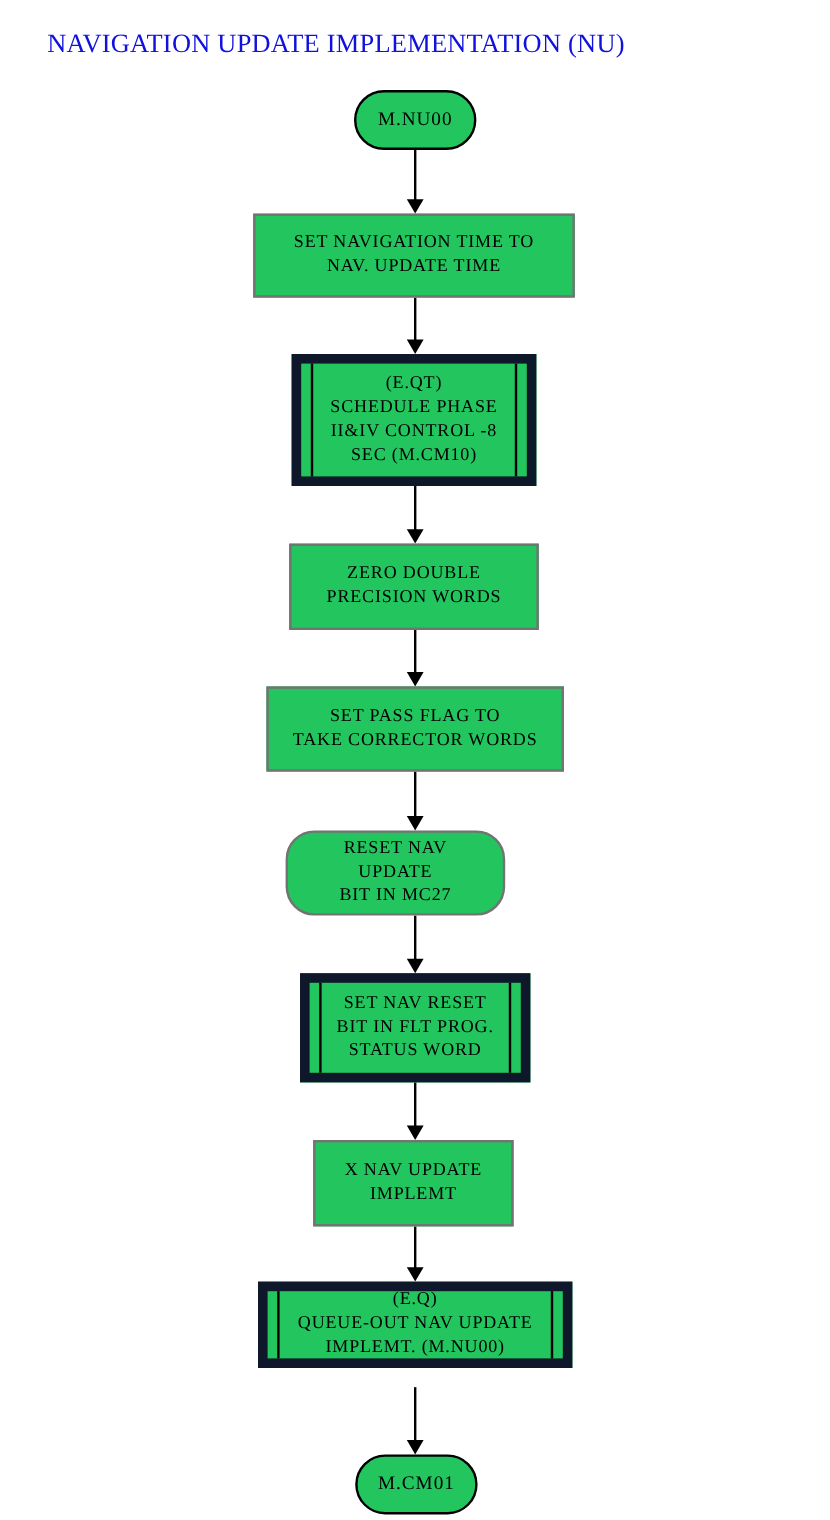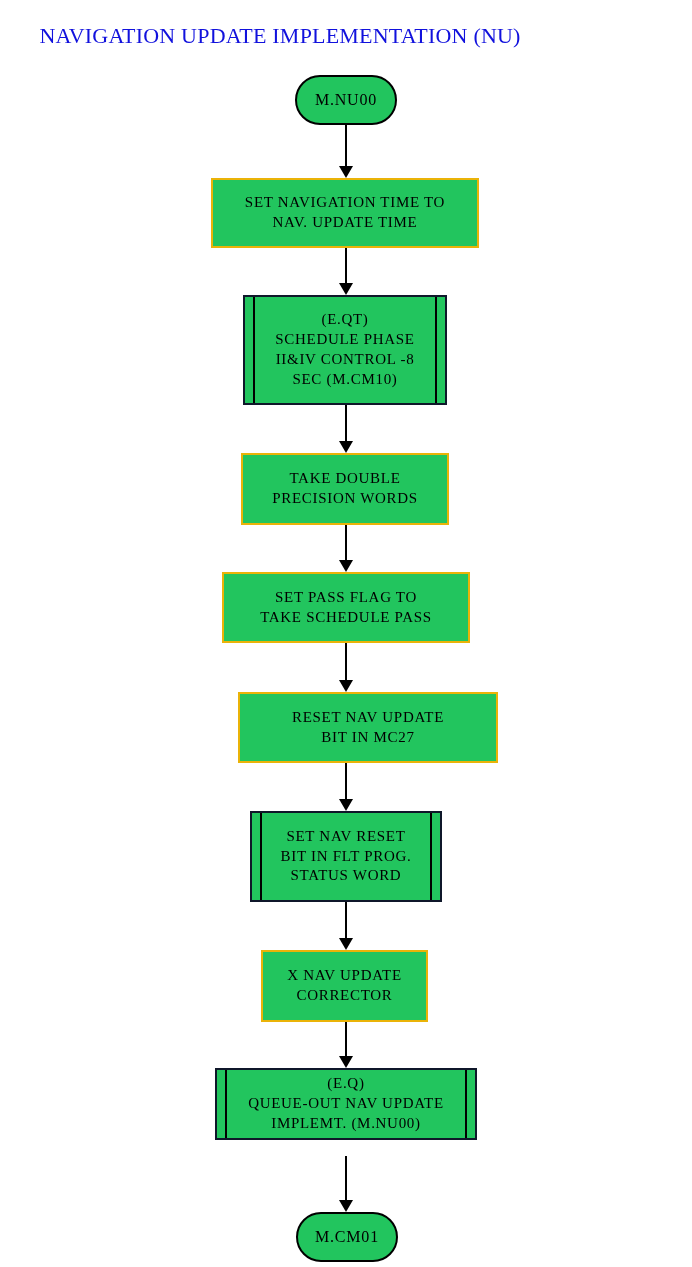--- a/index.html
+++ b/index.html
@@ -45,26 +45,26 @@
     border-radius: 999px;
   }
   .terminal .label {
     font-size: 16px;
     letter-spacing: 0.8px;
     white-space: nowrap;
   }
 
   
   .process {
-    border: 2px solid #eab308;
+    border: 2px solid #737373;
   }
 
   
   .predefined {
-    border: 2px solid #0f172a;
+    border: 8px solid #0f172a;
   }
   .predefined::before,
   .predefined::after {
     content: "";
     position: absolute;
     top: -0px;
     bottom: -0px;
     width: 0;
     border-left: 2px solid #000000;
   }
@@ -129,39 +129,39 @@
     <div class="label">SET NAVIGATION TIME TO
 NAV. UPDATE TIME</div>
   </div>
 <div class="node predefined" style="left: 243px; top: 295px; width: 204px; height: 110px;">
     <div class="label">(E.QT)
 SCHEDULE PHASE
 II&amp;IV CONTROL -8
 SEC (M.CM10)</div>
   </div>
 <div class="node process" style="left: 241px; top: 453px; width: 208px; height: 72px;">
-    <div class="label">TAKE DOUBLE
+    <div class="label">ZERO DOUBLE
 PRECISION WORDS</div>
   </div>
 <div class="node process" style="left: 222px; top: 572px; width: 248px; height: 71px;">
     <div class="label">SET PASS FLAG TO
-TAKE SCHEDULE PASS</div>
+TAKE CORRECTOR WORDS</div>
   </div>
-<div class="node process" style="left: 238px; top: 692px; width: 260px; height: 71px;">
+<div class="node process" style="left: 238px; top: 692px; width: 183px; height: 71px; border-radius: 24px;">
     <div class="label">RESET NAV UPDATE
 BIT IN MC27</div>
   </div>
 <div class="node predefined" style="left: 250px; top: 811px; width: 192px; height: 91px;">
     <div class="label">SET NAV RESET
 BIT IN FLT PROG.
 STATUS WORD</div>
   </div>
 <div class="node process" style="left: 261px; top: 950px; width: 167px; height: 72px;">
     <div class="label">X NAV UPDATE
-CORRECTOR</div>
+IMPLEMT</div>
   </div>
 <div class="node predefined" style="left: 215px; top: 1068px; width: 262px; height: 72px;">
     <div class="label">(E.Q)
 QUEUE-OUT NAV UPDATE
 IMPLEMT. (M.NU00)</div>
   </div>
 <div class="node terminal" style="left: 296px; top: 1212px; width: 102px; height: 50px;">
     <div class="label">M.CM01</div>
   </div>
 

